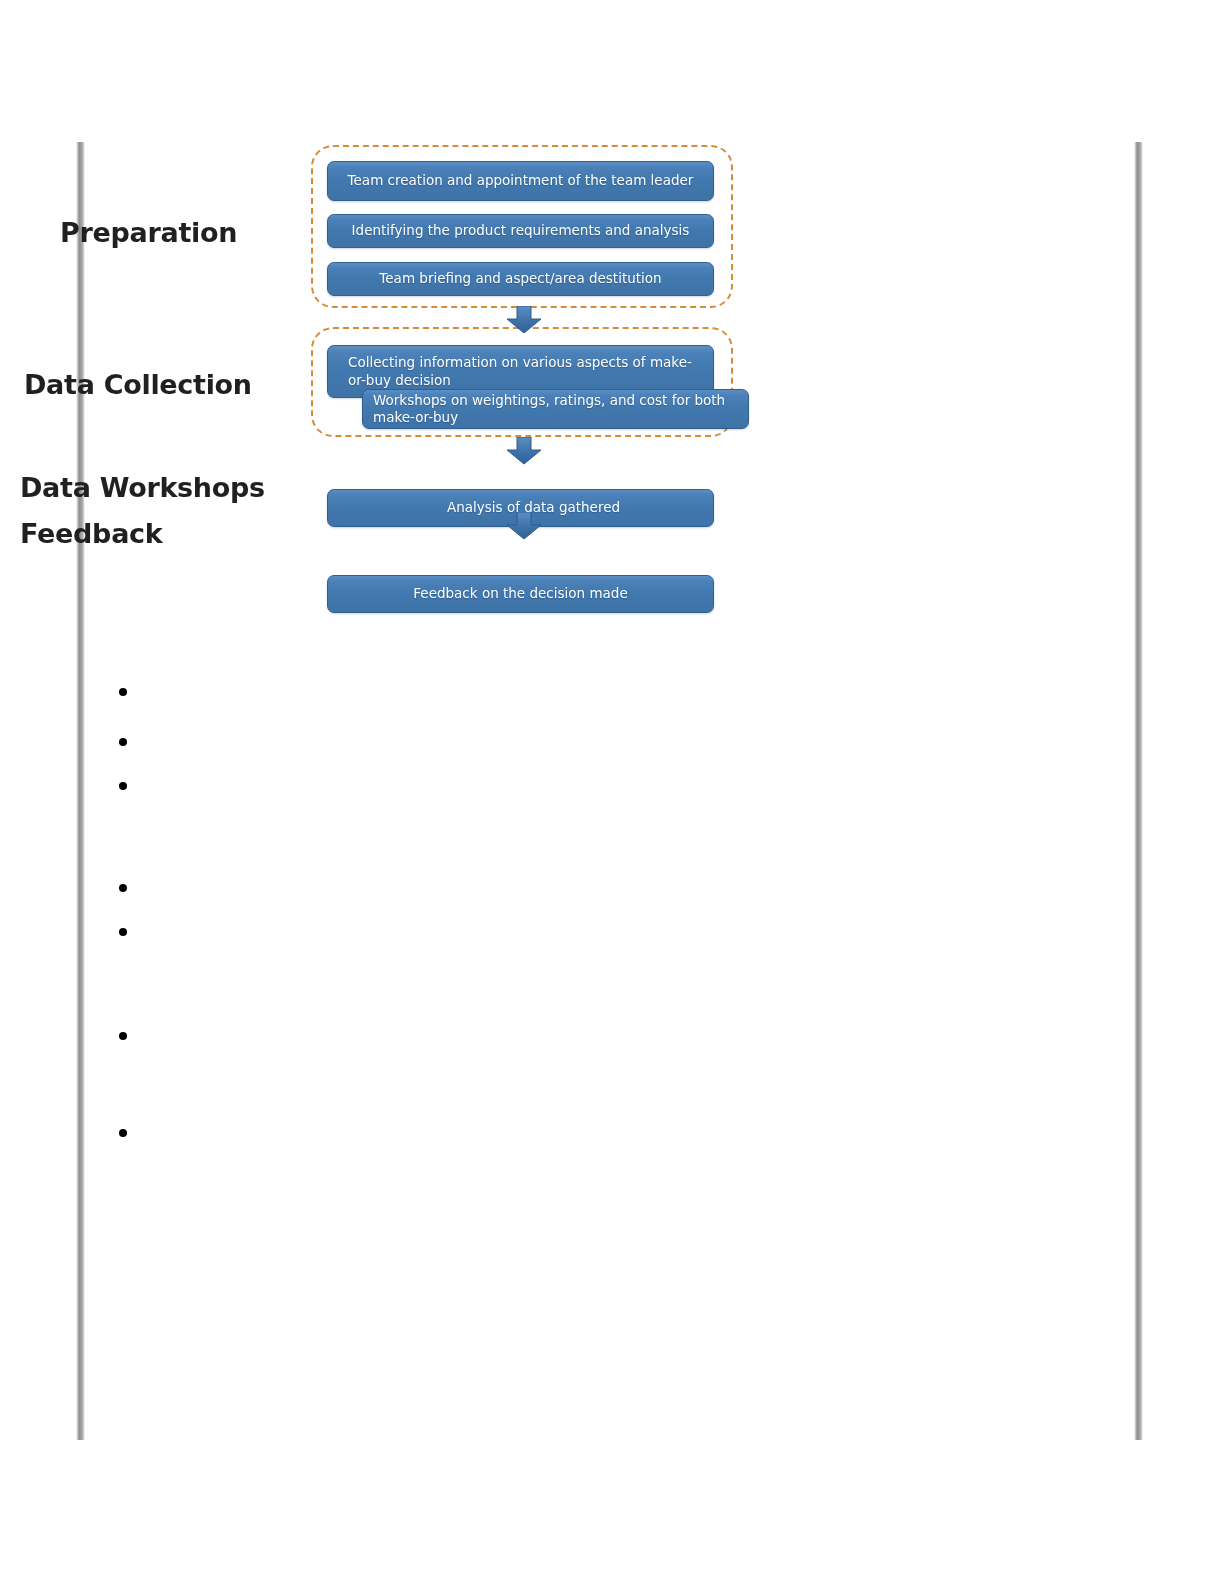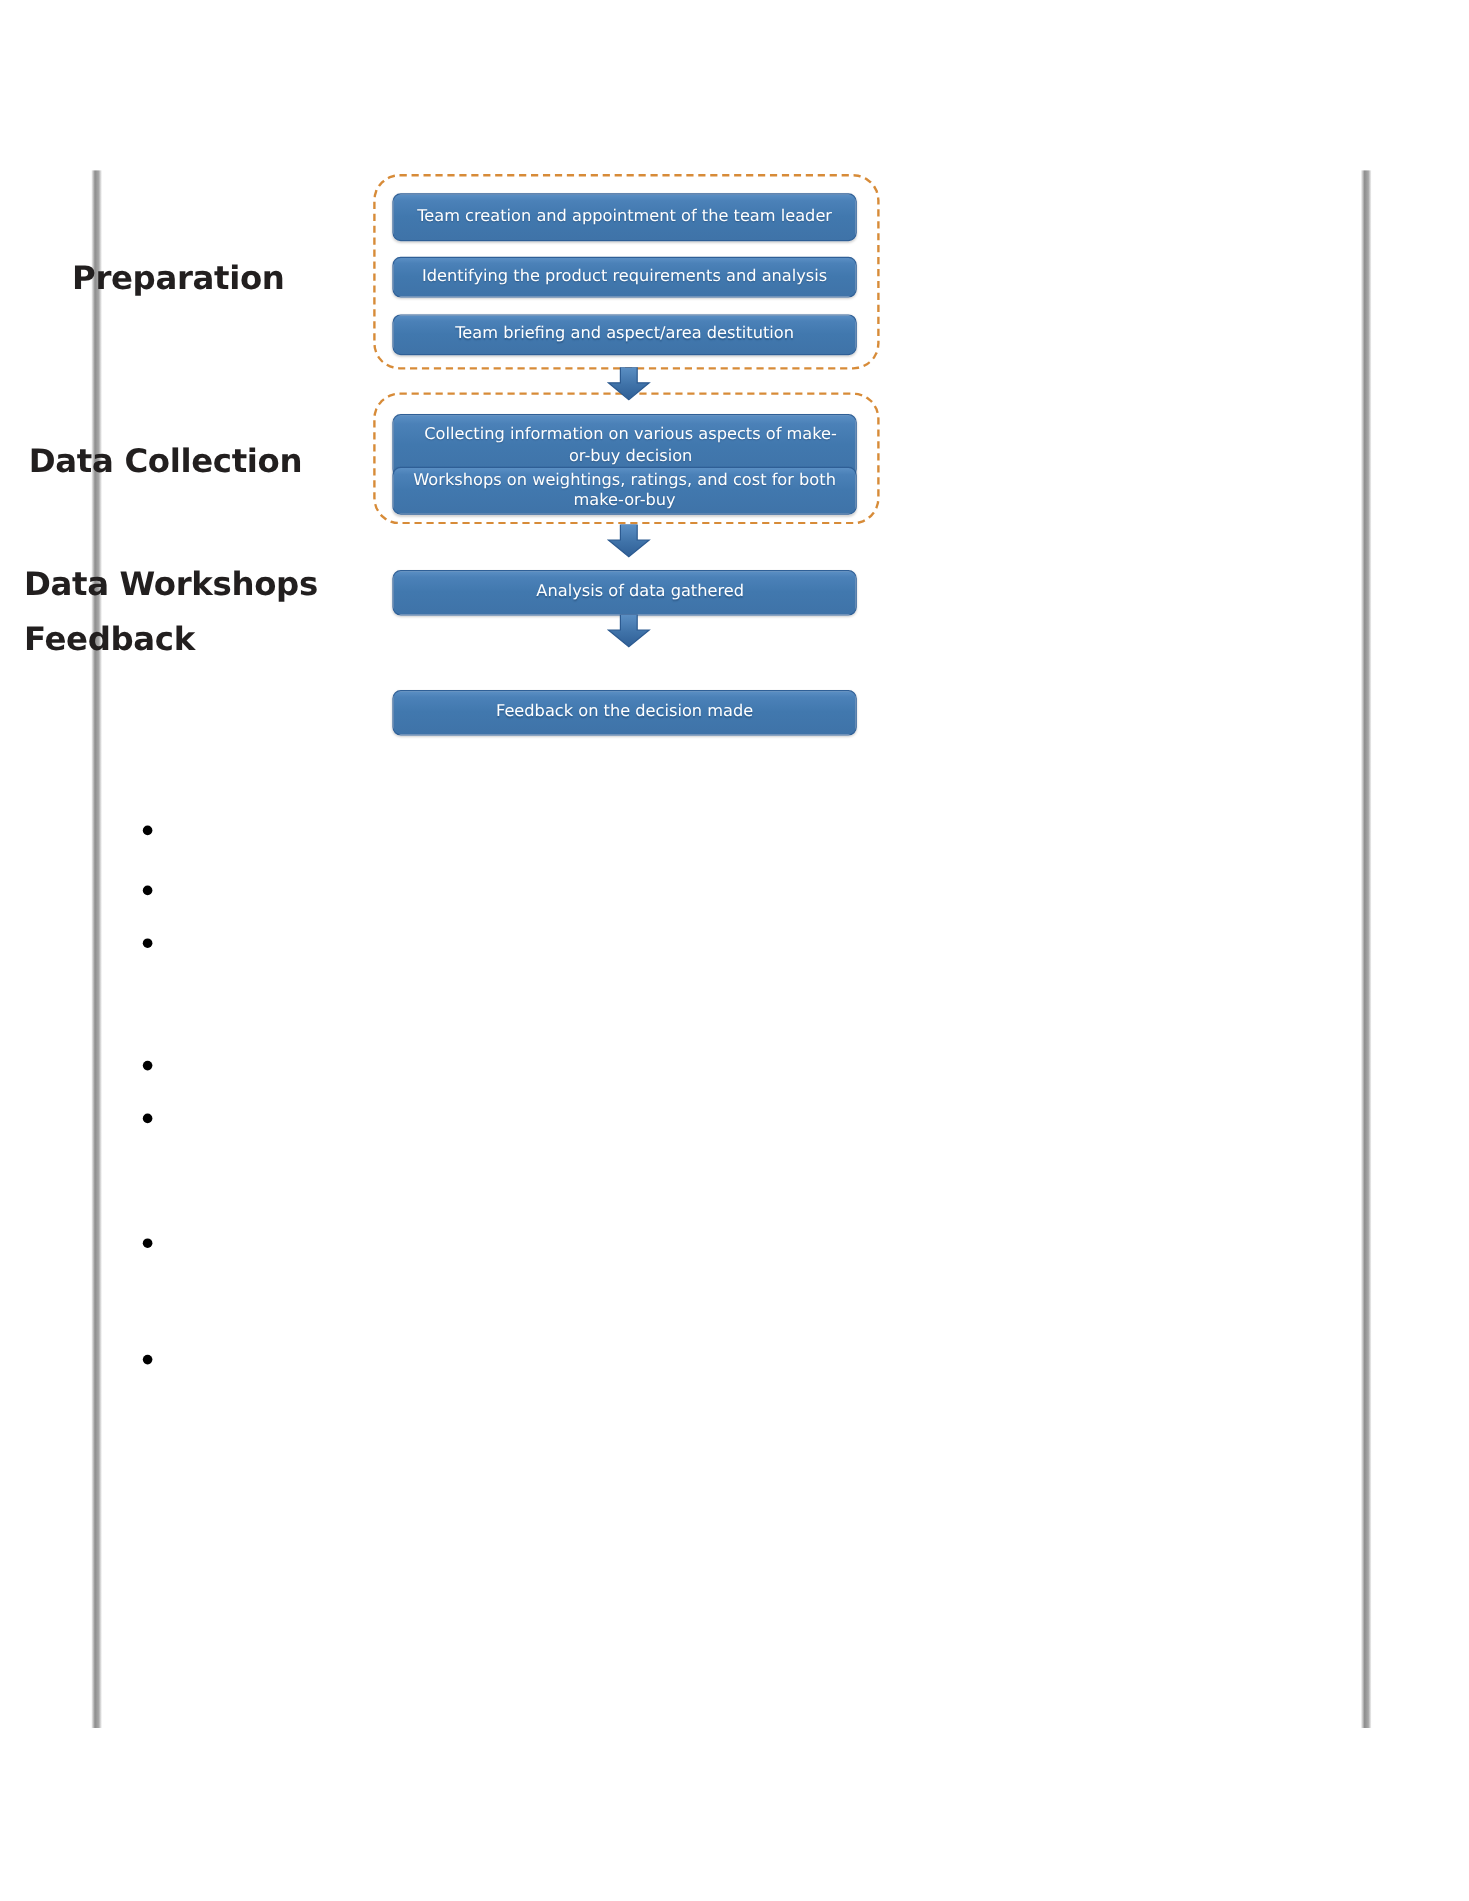--- a/index.html
+++ b/index.html
@@ -74,34 +74,34 @@
     width: 387px;
     box-sizing: border-box;
     border: 1.5px solid #2f5f96;
     border-radius: 7px;
     background: linear-gradient(to bottom, #5b8fc4 0%, #4b81b8 14%, #4178ae 48%, #3f73a8 100%);
     color: #ffffff;
     font-family: "DejaVu Sans", sans-serif;
     font-size: 13.5px;
     font-weight: normal;
     line-height: 1.28;
-    text-align: center;
+    text-align: left;
     display: flex;
     align-items: center;
     justify-content: center;
     padding: 2px 10px;
     text-shadow: 0 1px 1px rgba(20,50,85,0.35);
     box-shadow: 0 1px 2px rgba(0,0,0,0.18);
   }
   .box-1 { top: 161px; height: 40px; }
   .box-2 { top: 214px; height: 34px; }
   .box-3 { top: 262px; height: 34px; }
   .box-4 { top: 345px; height: 53px; padding-left: 20px; }
-  .box-5 { top: 389px; height: 40px; }
-  .box-6 { top: 475px; height: 38px; padding-left: 36px; }
+  .box-5 { top: 389px; height: 40px; margin-left: 35px; }
+  .box-6 { top: 489px; height: 38px; padding-left: 36px; }
   .box-7 { top: 547px; height: 38px; margin-top: 28px; }
 
   
   .flow-arrow {
     position: absolute;
     left: 505px;
     width: 38px;
     height: 28px;
   }
   .arrow-1 { top: 306px; }

